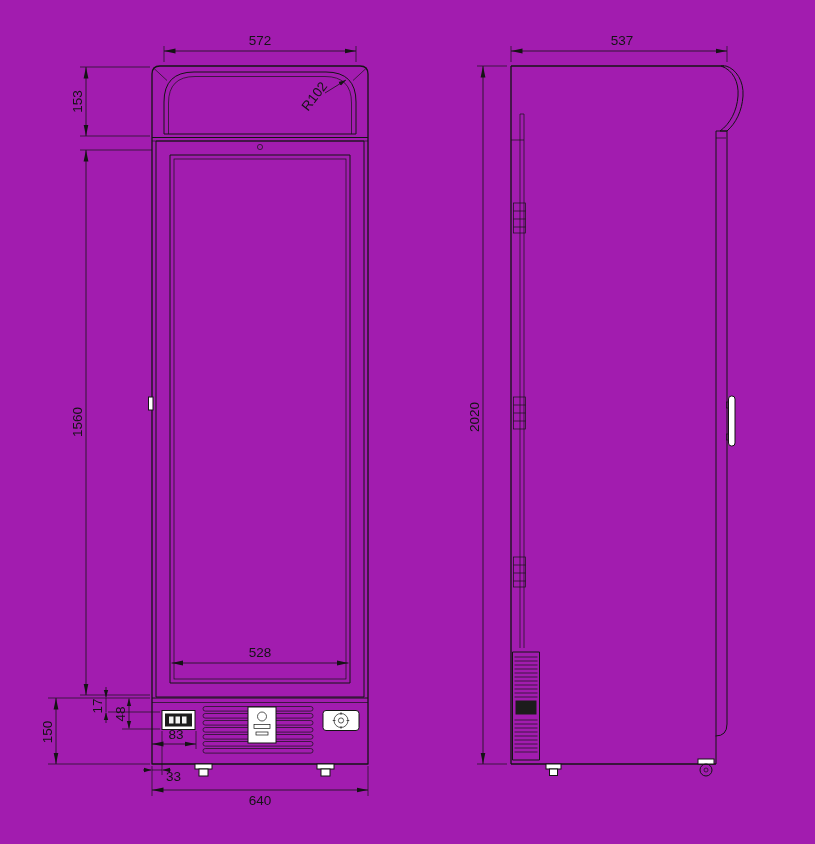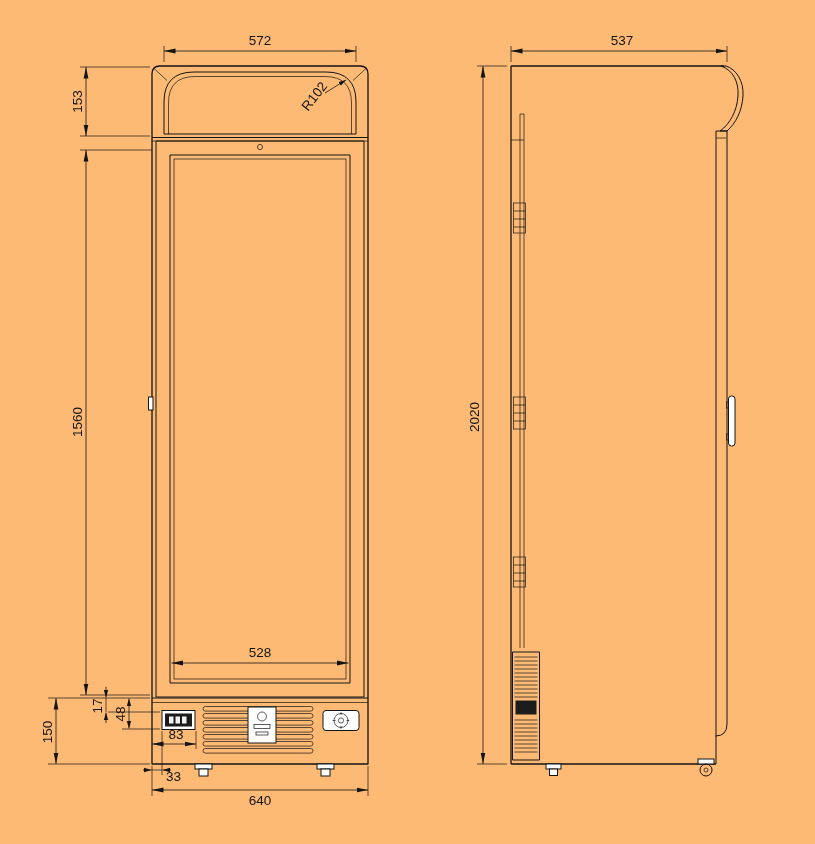--- a/index.html
+++ b/index.html
@@ -1,16 +1,16 @@
 <!DOCTYPE html>
 <html><head>
 <meta charset="utf-8">
 <style>
   html,body{margin:0;padding:0;background:#ffffff;}
-  .sheet{position:relative;width:815px;height:844px;background:#fdba74;overflow:hidden;}
+  .sheet{position:relative;width:815px;height:844px;background:#a21caf;overflow:hidden;}
   svg{display:block;}
   svg text{font-family:"Liberation Sans",sans-serif;font-size:13.5px;fill:#141414;}
   .obj{fill:none;stroke:#141414;stroke-width:1.3;stroke-linejoin:round;}
   .obj2{fill:none;stroke:#141414;stroke-width:1;stroke-linejoin:round;}
   .thin{fill:none;stroke:#141414;stroke-width:0.7;}
   .ext{fill:none;stroke:#141414;stroke-width:0.7;}
   .dim{fill:none;stroke:#141414;stroke-width:0.8;marker-start:url(#arrow);marker-end:url(#arrow);}
   .dimS{fill:none;stroke:#141414;stroke-width:0.8;marker-start:url(#arrowS);marker-end:url(#arrowS);}
   .dimleader{fill:none;stroke:#141414;stroke-width:0.8;marker-end:url(#arrowS);}
   .leader{fill:none;stroke:#141414;stroke-width:0.8;marker-end:url(#arrowS);}

